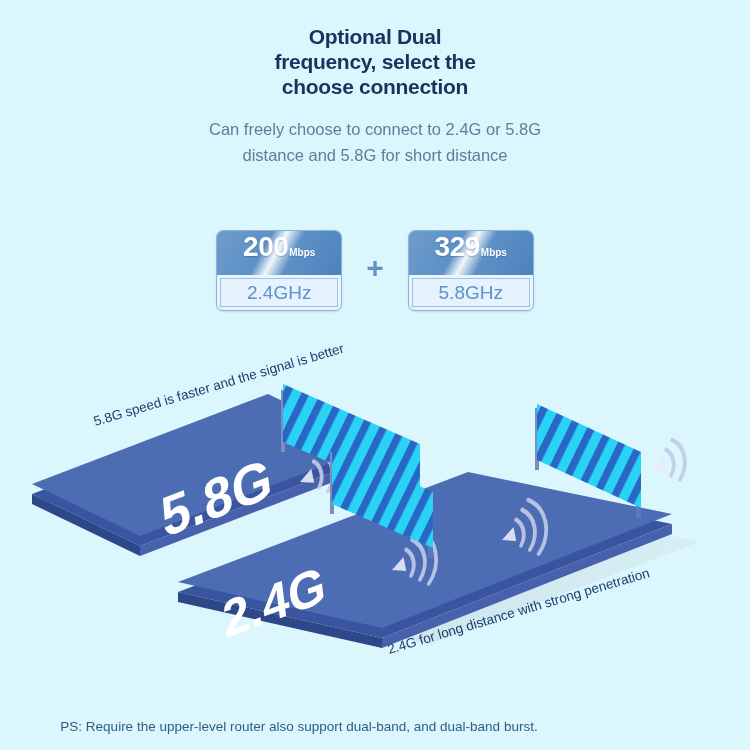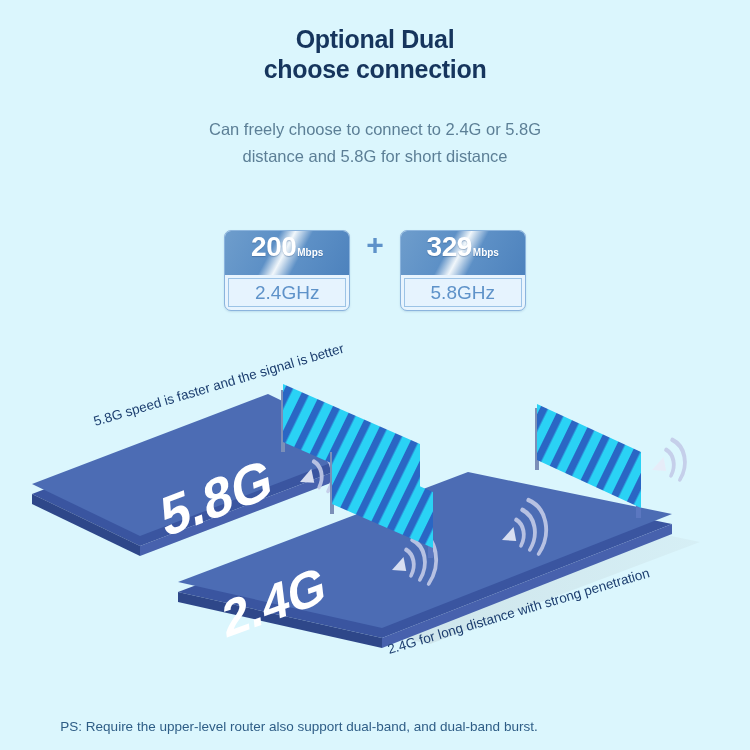--- a/index.html
+++ b/index.html
@@ -18,47 +18,47 @@
   
   .header {
     position: absolute;
     top: 24px;
     left: 0;
     width: 750px;
     text-align: center;
   }
   .title {
     color: #16355d;
-    font-size: 25px;
+    font-size: 21px;
     font-weight: bold;
     line-height: 1.20;
     letter-spacing: -0.3px;
     padding: 0 95px;
   }
   .title .line { display: block; }
 
   .subtitle {
-    margin-top: 32px;
+    margin-top: 16px;
     color: #5c7f96;
     font-size: 16.5px;
     line-height: 1.62;
     padding: 0 118px;
   }
   .subtitle .line { display: block; }
 
   
   .badges {
     position: absolute;
     top: 230px;
     left: 0;
     width: 750px;
     display: flex;
     justify-content: center;
-    align-items: flex-start;
-    gap: 16px;
+    align-items: center;
+    gap: 24px;
   }
   .badge {
     width: 124px;
     border: 1px solid #8bb4dd;
     border-radius: 7px;
     background: #e8f4fe;
     overflow: hidden;
     box-shadow: 0 1px 2px rgba(60,110,160,0.18);
   }
   .badge-top {
@@ -145,20 +145,21 @@
     color: #2e5d86;
     font-size: 13.5px;
   }
 </style>
 </head>
 <body>
 
 <div class="header">
   <div class="title">
     <span class="line">Optional Dual</span>
+    <span class="line">frequency, select the</span>
     <span class="line">choose connection</span>
   </div>
   <div class="subtitle">
     <span class="line">Can freely choose to connect to 2.4G or 5.8G</span>
     <span class="line">distance and 5.8G for short distance</span>
   </div>
 </div>
 
 <div class="badges">
 

